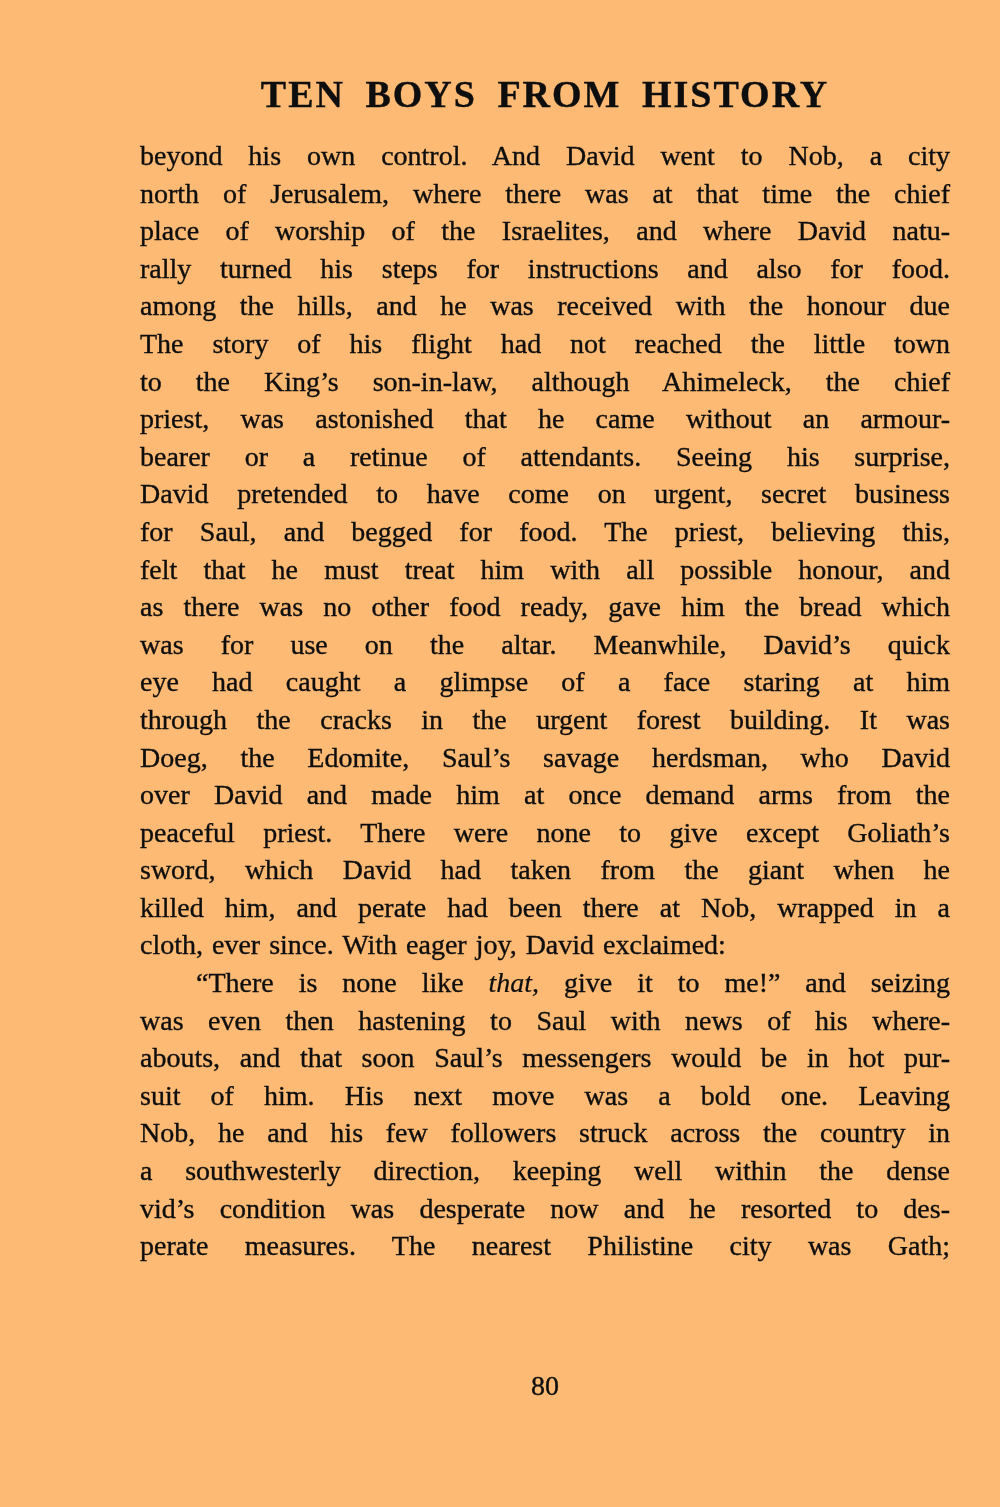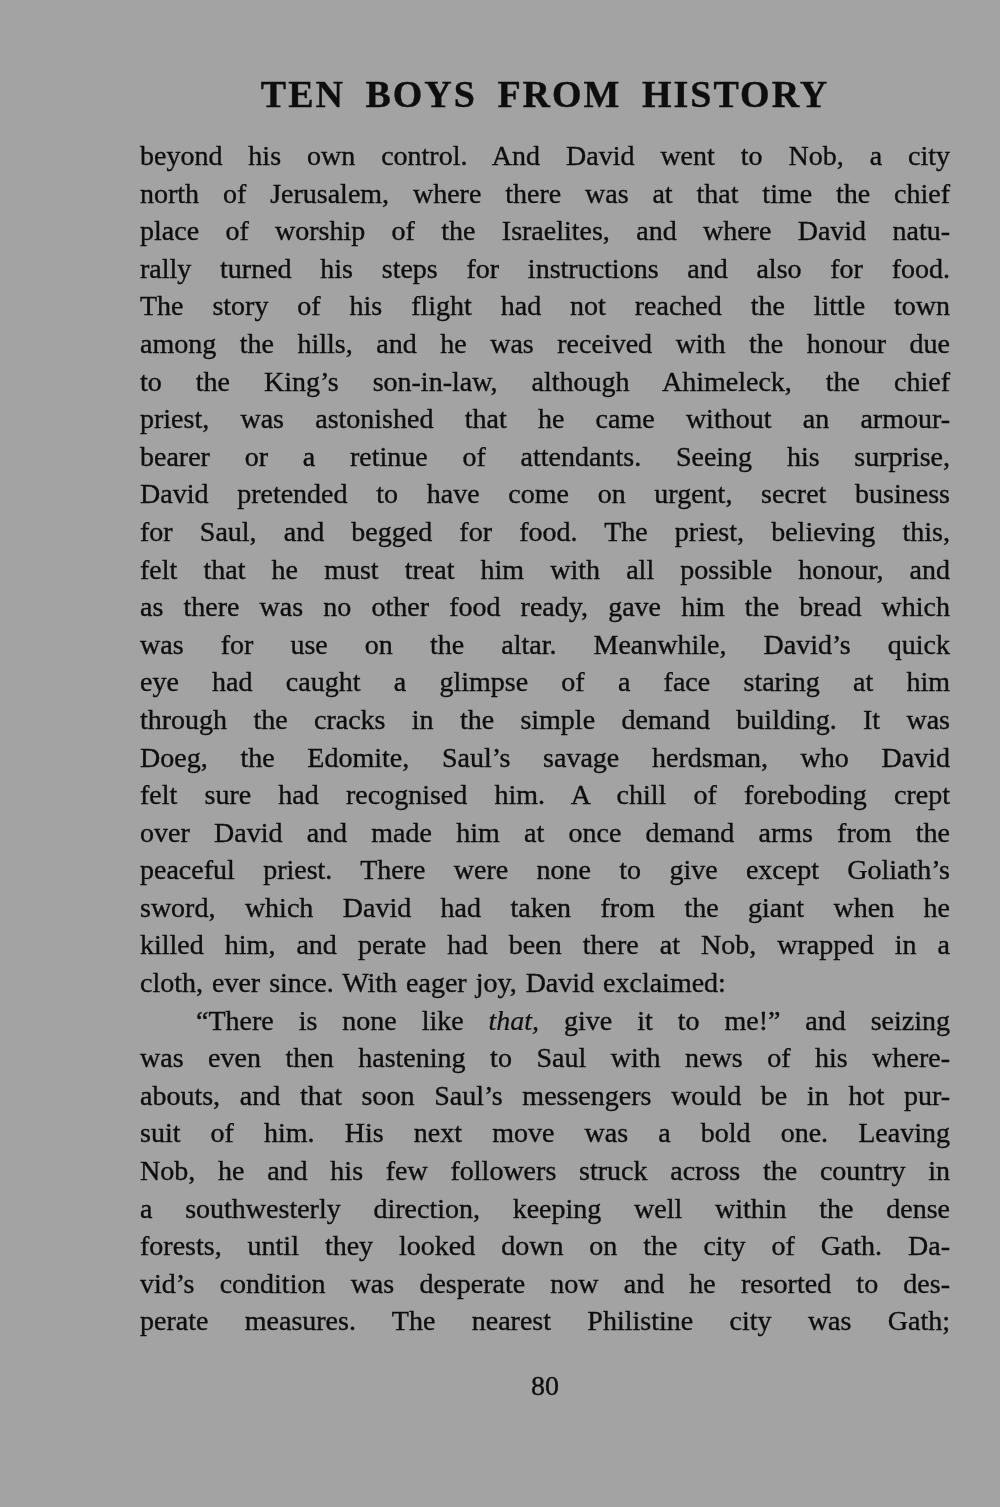--- a/index.html
+++ b/index.html
@@ -4,21 +4,21 @@
 <style>
   html, body {
     margin: 0;
     padding: 0;
     background: #ffffff;
   }
   .page {
     position: relative;
     width: 1000px;
     height: 1507px;
-    background: #a3a3a3;
+    background: #fdba74;
     color: #0e0e0e;
     font-family: "Liberation Serif", serif;
     overflow: hidden;
     -webkit-text-stroke: 0.35px #0e0e0e;
   }
   .title {
     position: absolute;
     left: 140px;
     top: 72px;
     width: 810px;
@@ -69,44 +69,42 @@
 <body>
 
 <div class="page">
   <h1 class="title">TEN BOYS FROM HISTORY</h1>
 
   <div class="body-text">
       <div class="line">beyond his own control.  And David went to Nob, a city</div>
       <div class="line">north of Jerusalem, where there was at that time the chief</div>
       <div class="line">place of worship of the Israelites, and where David natu-</div>
       <div class="line">rally turned his steps for instructions and also for food.</div>
+      <div class="line">among the hills, and he was received with the honour due</div>
       <div class="line">The story of his flight had not reached the little town</div>
-      <div class="line">among the hills, and he was received with the honour due</div>
       <div class="line">to the King’s son-in-law, although Ahimeleck, the chief</div>
       <div class="line">priest, was astonished that he came without an armour-</div>
       <div class="line">bearer or a retinue of attendants.  Seeing his surprise,</div>
       <div class="line">David pretended to have come on urgent, secret business</div>
       <div class="line">for Saul, and begged for food.  The priest, believing this,</div>
       <div class="line">felt that he must treat him with all possible honour, and</div>
       <div class="line">as there was no other food ready, gave him the bread which</div>
       <div class="line">was for use on the altar.  Meanwhile, David’s quick</div>
       <div class="line">eye had caught a glimpse of a face staring at him</div>
-      <div class="line">through the cracks in the simple demand building.  It was</div>
+      <div class="line">through the cracks in the urgent forest building.  It was</div>
       <div class="line">Doeg, the Edomite, Saul’s savage herdsman, who David</div>
-      <div class="line">felt sure had recognised him.  A chill of foreboding crept</div>
       <div class="line">over David and made him at once demand arms from the</div>
       <div class="line">peaceful priest.  There were none to give except Goliath’s</div>
       <div class="line">sword, which David had taken from the giant when he</div>
       <div class="line">killed him, and perate had been there at Nob, wrapped in a</div>
       <div class="line endpara">cloth, ever since.  With eager joy, David exclaimed:</div>
       <div class="line indent"><span>“There is none like </span><em>that,</em><span> give it to me!” and seizing</span></div>
       <div class="line">was even then hastening to Saul with news of his where-</div>
       <div class="line">abouts, and that soon Saul’s messengers would be in hot pur-</div>
       <div class="line">suit of him.  His next move was a bold one.  Leaving</div>
       <div class="line">Nob, he and his few followers struck across the country in</div>
       <div class="line">a southwesterly direction, keeping well within the dense</div>
-      <div class="line">forests, until they looked down on the city of Gath.  Da-</div>
       <div class="line">vid’s condition was desperate now and he resorted to des-</div>
       <div class="line">perate measures.  The nearest Philistine city was Gath;</div>
     </div>
 
   <div class="page-number">80</div>
 </div>
 
 </body></html>

